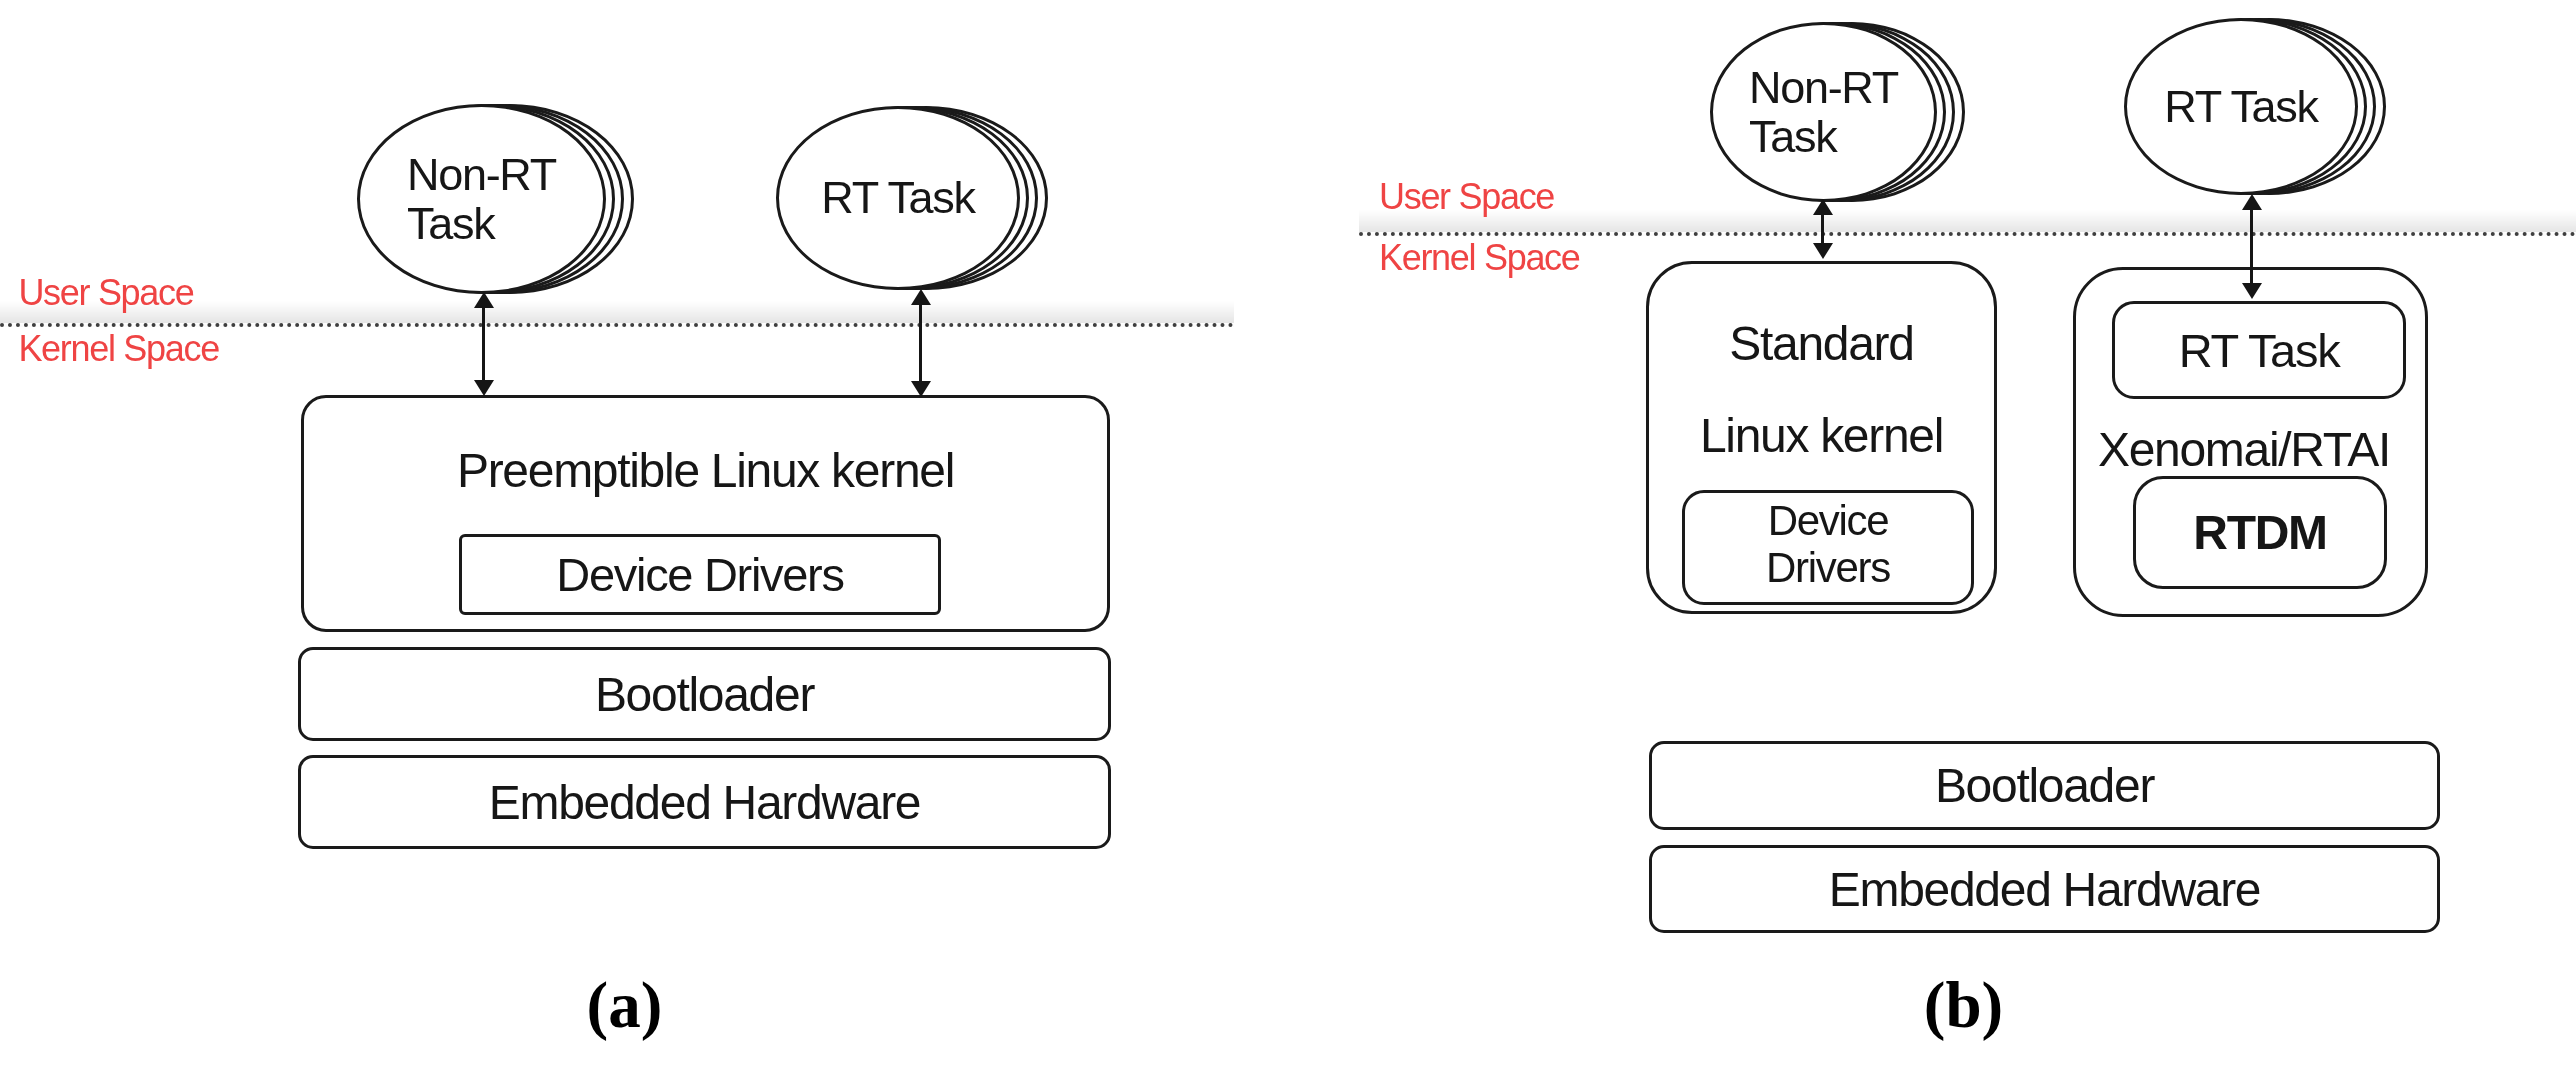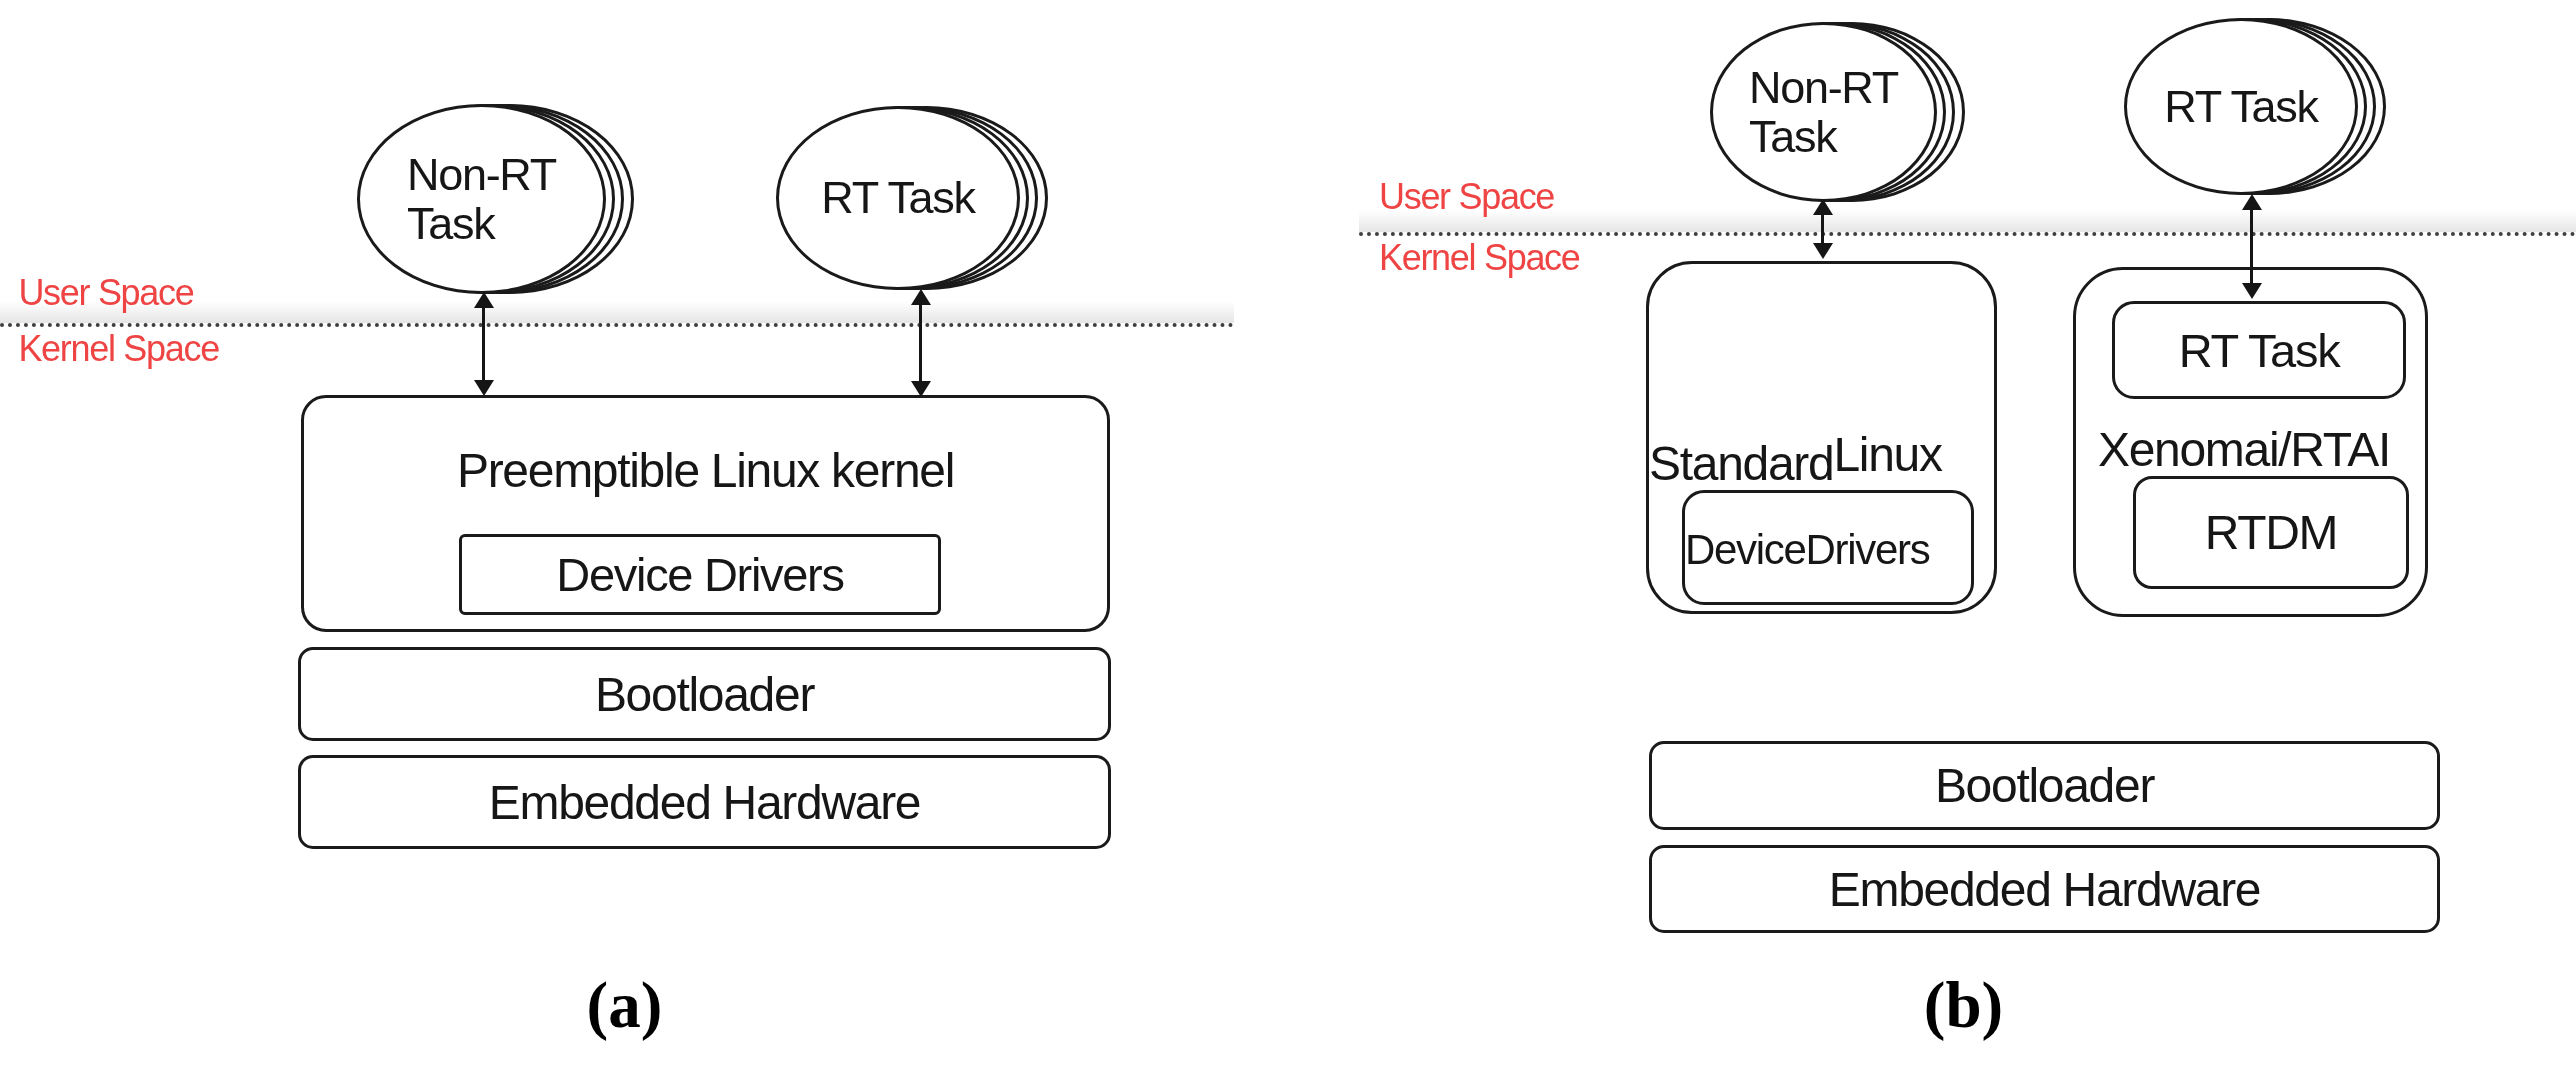--- a/index.html
+++ b/index.html
@@ -28,21 +28,21 @@
   }
   .stack .emain{display:flex;align-items:center;justify-content:center;}
   
   .box{
     position:absolute;box-sizing:border-box;background:#ffffff;
     border:3.3px solid #1a1a1a;border-radius:15px;
     display:flex;align-items:center;justify-content:center;
     font-size:48px;letter-spacing:-1.3px;white-space:nowrap;
   }
   .box.topalign{align-items:flex-start;}
-  .box.twoline{flex-direction:row;justify-content:flex-start;white-space:normal;}
+  .box.twoline{flex-direction:column;justify-content:flex-start;white-space:normal;}
   .floatlabel{
     position:absolute;text-align:center;font-size:48px;letter-spacing:-1.3px;white-space:nowrap;
   }
   
   .varrow{position:absolute;width:3.3px;background:#151515;}
   .varrow::before,.varrow::after{
     content:"";position:absolute;left:-8.3px;
     border-left:10px solid transparent;border-right:10px solid transparent;
   }
   .varrow::before{top:-15px;border-bottom:16px solid #151515;}
@@ -134,21 +134,21 @@
   <div class="box twoline" style="left:1682px;top:490px;width:292px;height:115px;border-radius:22px;font-size:42px;line-height:1.12;padding-top:4px;">
     <span>Device</span>
     <span>Drivers</span>
   </div>
 
   <div class="box" style="left:2073px;top:267px;width:355px;height:350px;border-radius:50px;"></div>
   <div class="box" style="left:2112px;top:301px;width:294px;height:98px;border-radius:22px;font-size:47px;">
     <span>RT Task</span>
   </div>
   <div class="floatlabel" style="left:2073px;top:422px;width:342px;">Xenomai/RTAI</div>
-  <div class="box" style="left:2133px;top:476px;width:276px;height:113px;border-radius:19px;">
+  <div class="box" style="left:2133px;top:476px;width:254px;height:113px;border-radius:30px;font-weight:bold;">
     <span>RTDM</span>
   </div>
 
   <div class="box" style="left:1649px;top:741px;width:791px;height:89px;">
     <span>Bootloader</span>
   </div>
   <div class="box" style="left:1649px;top:845px;width:791px;height:88px;">
     <span>Embedded Hardware</span>
   </div>
 

